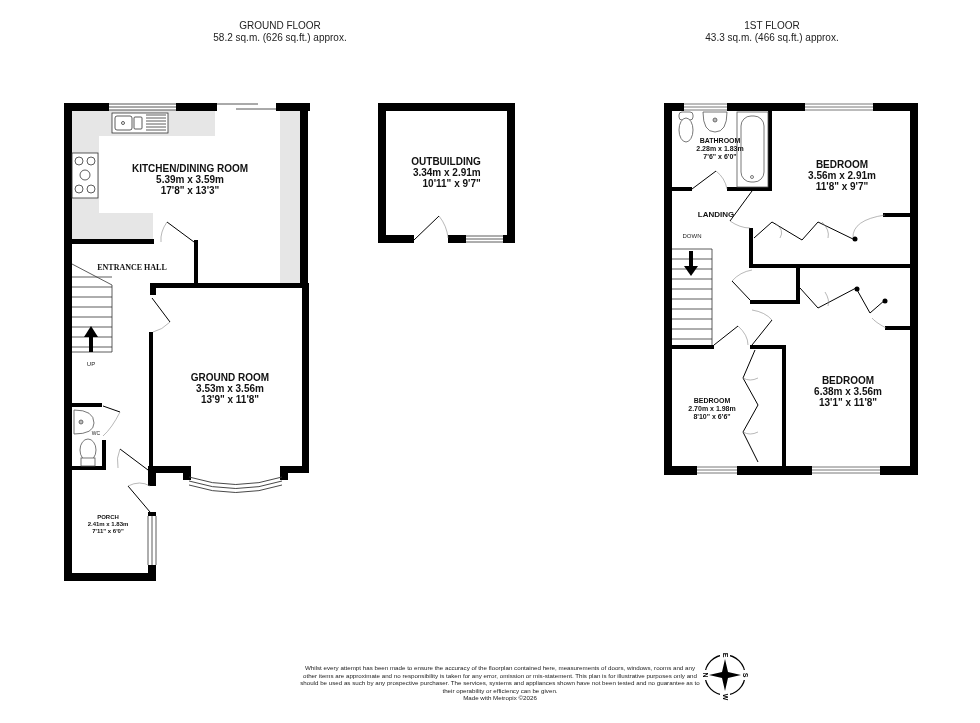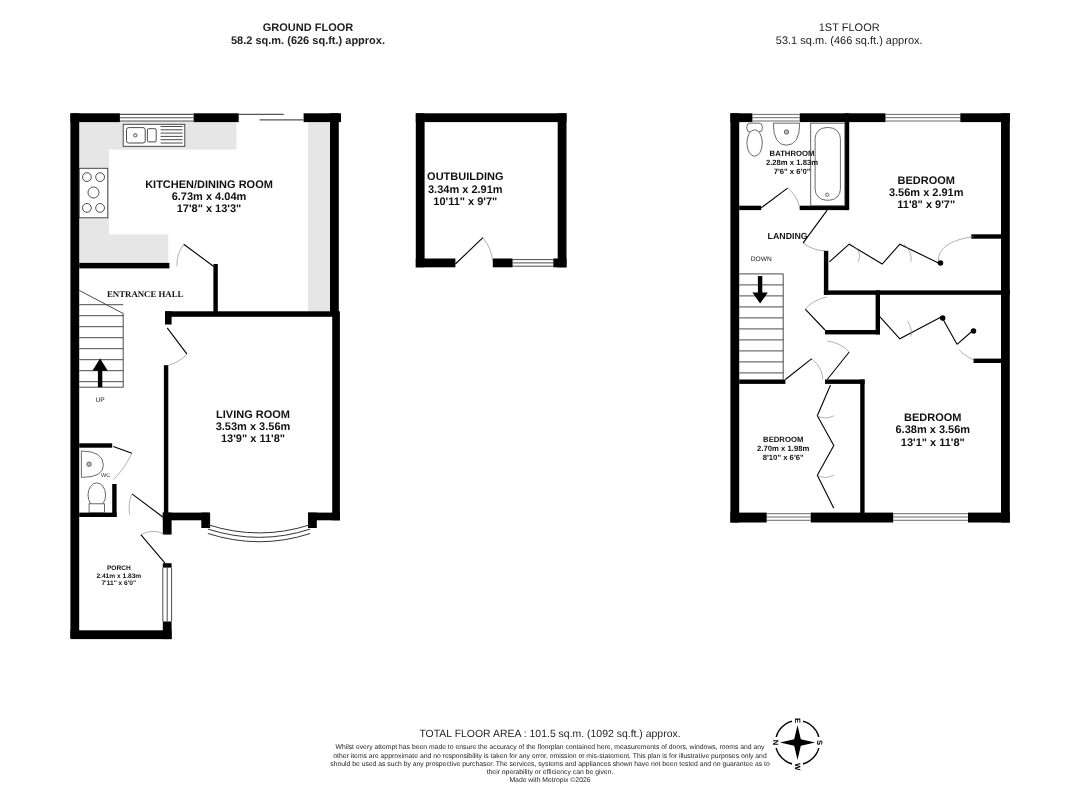--- a/index.html
+++ b/index.html
@@ -16,27 +16,27 @@
   .tiny { position: absolute; font-size: 6px; color: #222; transform: translateX(-50%); }
   .hall { position: absolute; font-size: 8px; font-weight: bold; color: #111; transform: translateX(-50%); white-space: nowrap; }
   .footer { position: absolute; left: 300px; width: 400px; top: 662px; text-align: center; color: #222; }
   .footer .total { font-size: 9.5px; line-height: 12px; display: block; }
   .footer .disclaimer { font-size: 6.2px; line-height: 7.6px; display: block; margin-top: 2px; }
   .compass { position: absolute; left: 695px; top: 645px; width: 60px; height: 60px; }
 </style>
 </head>
 <body>
 
-<div class="floor-header" style="left:180px; top:20px; width:200px;font-weight:bold;">
+<div class="floor-header" style="left:180px; top:20px; width:200px;">
   <span class="title">GROUND FLOOR</span>
   <span>58.2 sq.m. (626 sq.ft.) approx.</span>
 </div>
 <div class="floor-header" style="left:672px; top:20px; width:200px;">
   <span class="title">1ST FLOOR</span>
-  <span>53.1 sq.m. (466 sq.ft.) approx.</span>
+  <span>43.3 sq.m. (466 sq.ft.) approx.</span>
 </div>
 
 <svg class="plan" width="980" height="723" viewBox="0 0 980 723" xmlns="http://www.w3.org/2000/svg">
 
   <g>
 
     <rect x="71" y="110" width="144" height="26" fill="#e6e6e6"></rect>
     <rect x="71" y="110" width="28" height="132" fill="#e6e6e6"></rect>
     <rect x="71" y="213" width="82" height="29" fill="#e6e6e6"></rect>
     <rect x="280" y="110" width="20" height="175" fill="#e6e6e6"></rect>
@@ -308,38 +308,38 @@
     <g stroke="#000" stroke-width="1" fill="none">
       <polyline points="755,350 743,378 758,405 743,432 758,462"></polyline>
       <path d="M743 378 Q750 382 758 378" stroke="#888" stroke-width="0.6"></path>
       <path d="M743 432 Q750 436 758 432" stroke="#888" stroke-width="0.6"></path>
     </g>
   </g>
 </svg>
 
 <div class="label lg" style="left:190px; top:163px;">
   <span class="name">KITCHEN/DINING ROOM</span>
-  <span class="dim">6.73m  x 4.04m</span>
+  <span class="dim">5.39m  x 3.59m</span>
   <span class="dim">17'8"  x 13'3"</span>
 </div>
 <div class="hall" style="left:132px; top:263px;font-family:Liberation Serif, serif;">ENTRANCE HALL</div>
 <div class="tiny" style="left:91px; top:361px;">UP</div>
 <div class="label lg" style="left:230px; top:372px;">
-  <span class="name">LIVING ROOM</span>
+  <span class="name">GROUND ROOM</span>
   <span class="dim">3.53m  x 3.56m</span>
   <span class="dim">13'9"  x 11'8"</span>
 </div>
 <div class="tiny" style="left:96px; top:430px; font-size:5px;">WC</div>
 <div class="label xs" style="left:108px; top:514px;">
   <span class="name">PORCH</span>
   <span class="dim">2.41m  x 1.83m</span>
   <span class="dim">7'11"  x 6'0"</span>
 </div>
 
-<div class="label lg" style="left:423px; top:156px;">
+<div class="label lg" style="left:446px; top:156px;text-align:right;">
   <span class="name">OUTBUILDING</span>
   <span class="dim">3.34m  x 2.91m</span>
   <span class="dim">10'11"  x 9'7"</span>
 </div>
 
 <div class="label sm" style="left:720px; top:137px;">
   <span class="name">BATHROOM</span>
   <span class="dim">2.28m  x 1.83m</span>
   <span class="dim">7'6"  x 6'0"</span>
 </div>
@@ -355,21 +355,20 @@
   <span class="dim">6.38m  x 3.56m</span>
   <span class="dim">13'1"  x 11'8"</span>
 </div>
 <div class="label sm" style="left:712px; top:397px;">
   <span class="name">BEDROOM</span>
   <span class="dim">2.70m  x 1.98m</span>
   <span class="dim">8'10"  x 6'6"</span>
 </div>
 
 <div class="footer">
-  <span class="total">TOTAL FLOOR AREA : 101.5 sq.m. (1092 sq.ft.) approx.</span>
   <span class="disclaimer">Whilst every attempt has been made to ensure the accuracy of the floorplan contained here, measurements of doors, windows, rooms and any other items are approximate and no responsibility is taken for any error, omission or mis-statement. This plan is for illustrative purposes only and should be used as such by any prospective purchaser. The services, systems and appliances shown have not been tested and no guarantee as to their operability or efficiency can be given.</span>
   <span class="disclaimer" style="margin-top:0;">Made with Metropix ©2026</span>
 </div>
 
 <svg class="compass" viewBox="0 0 60 60" xmlns="http://www.w3.org/2000/svg">
   <circle cx="30" cy="30" r="20" fill="none" stroke="#000" stroke-width="1.3"></circle>
   <polygon points="30,14 33,27 46,30 33,33 30,46 27,33 14,30 27,27" fill="#000"></polygon>
   <rect x="25" y="5" width="10" height="7" fill="#fff"></rect>
   <rect x="46" y="25" width="8" height="10" fill="#fff"></rect>
   <rect x="25" y="48" width="10" height="8" fill="#fff"></rect>

